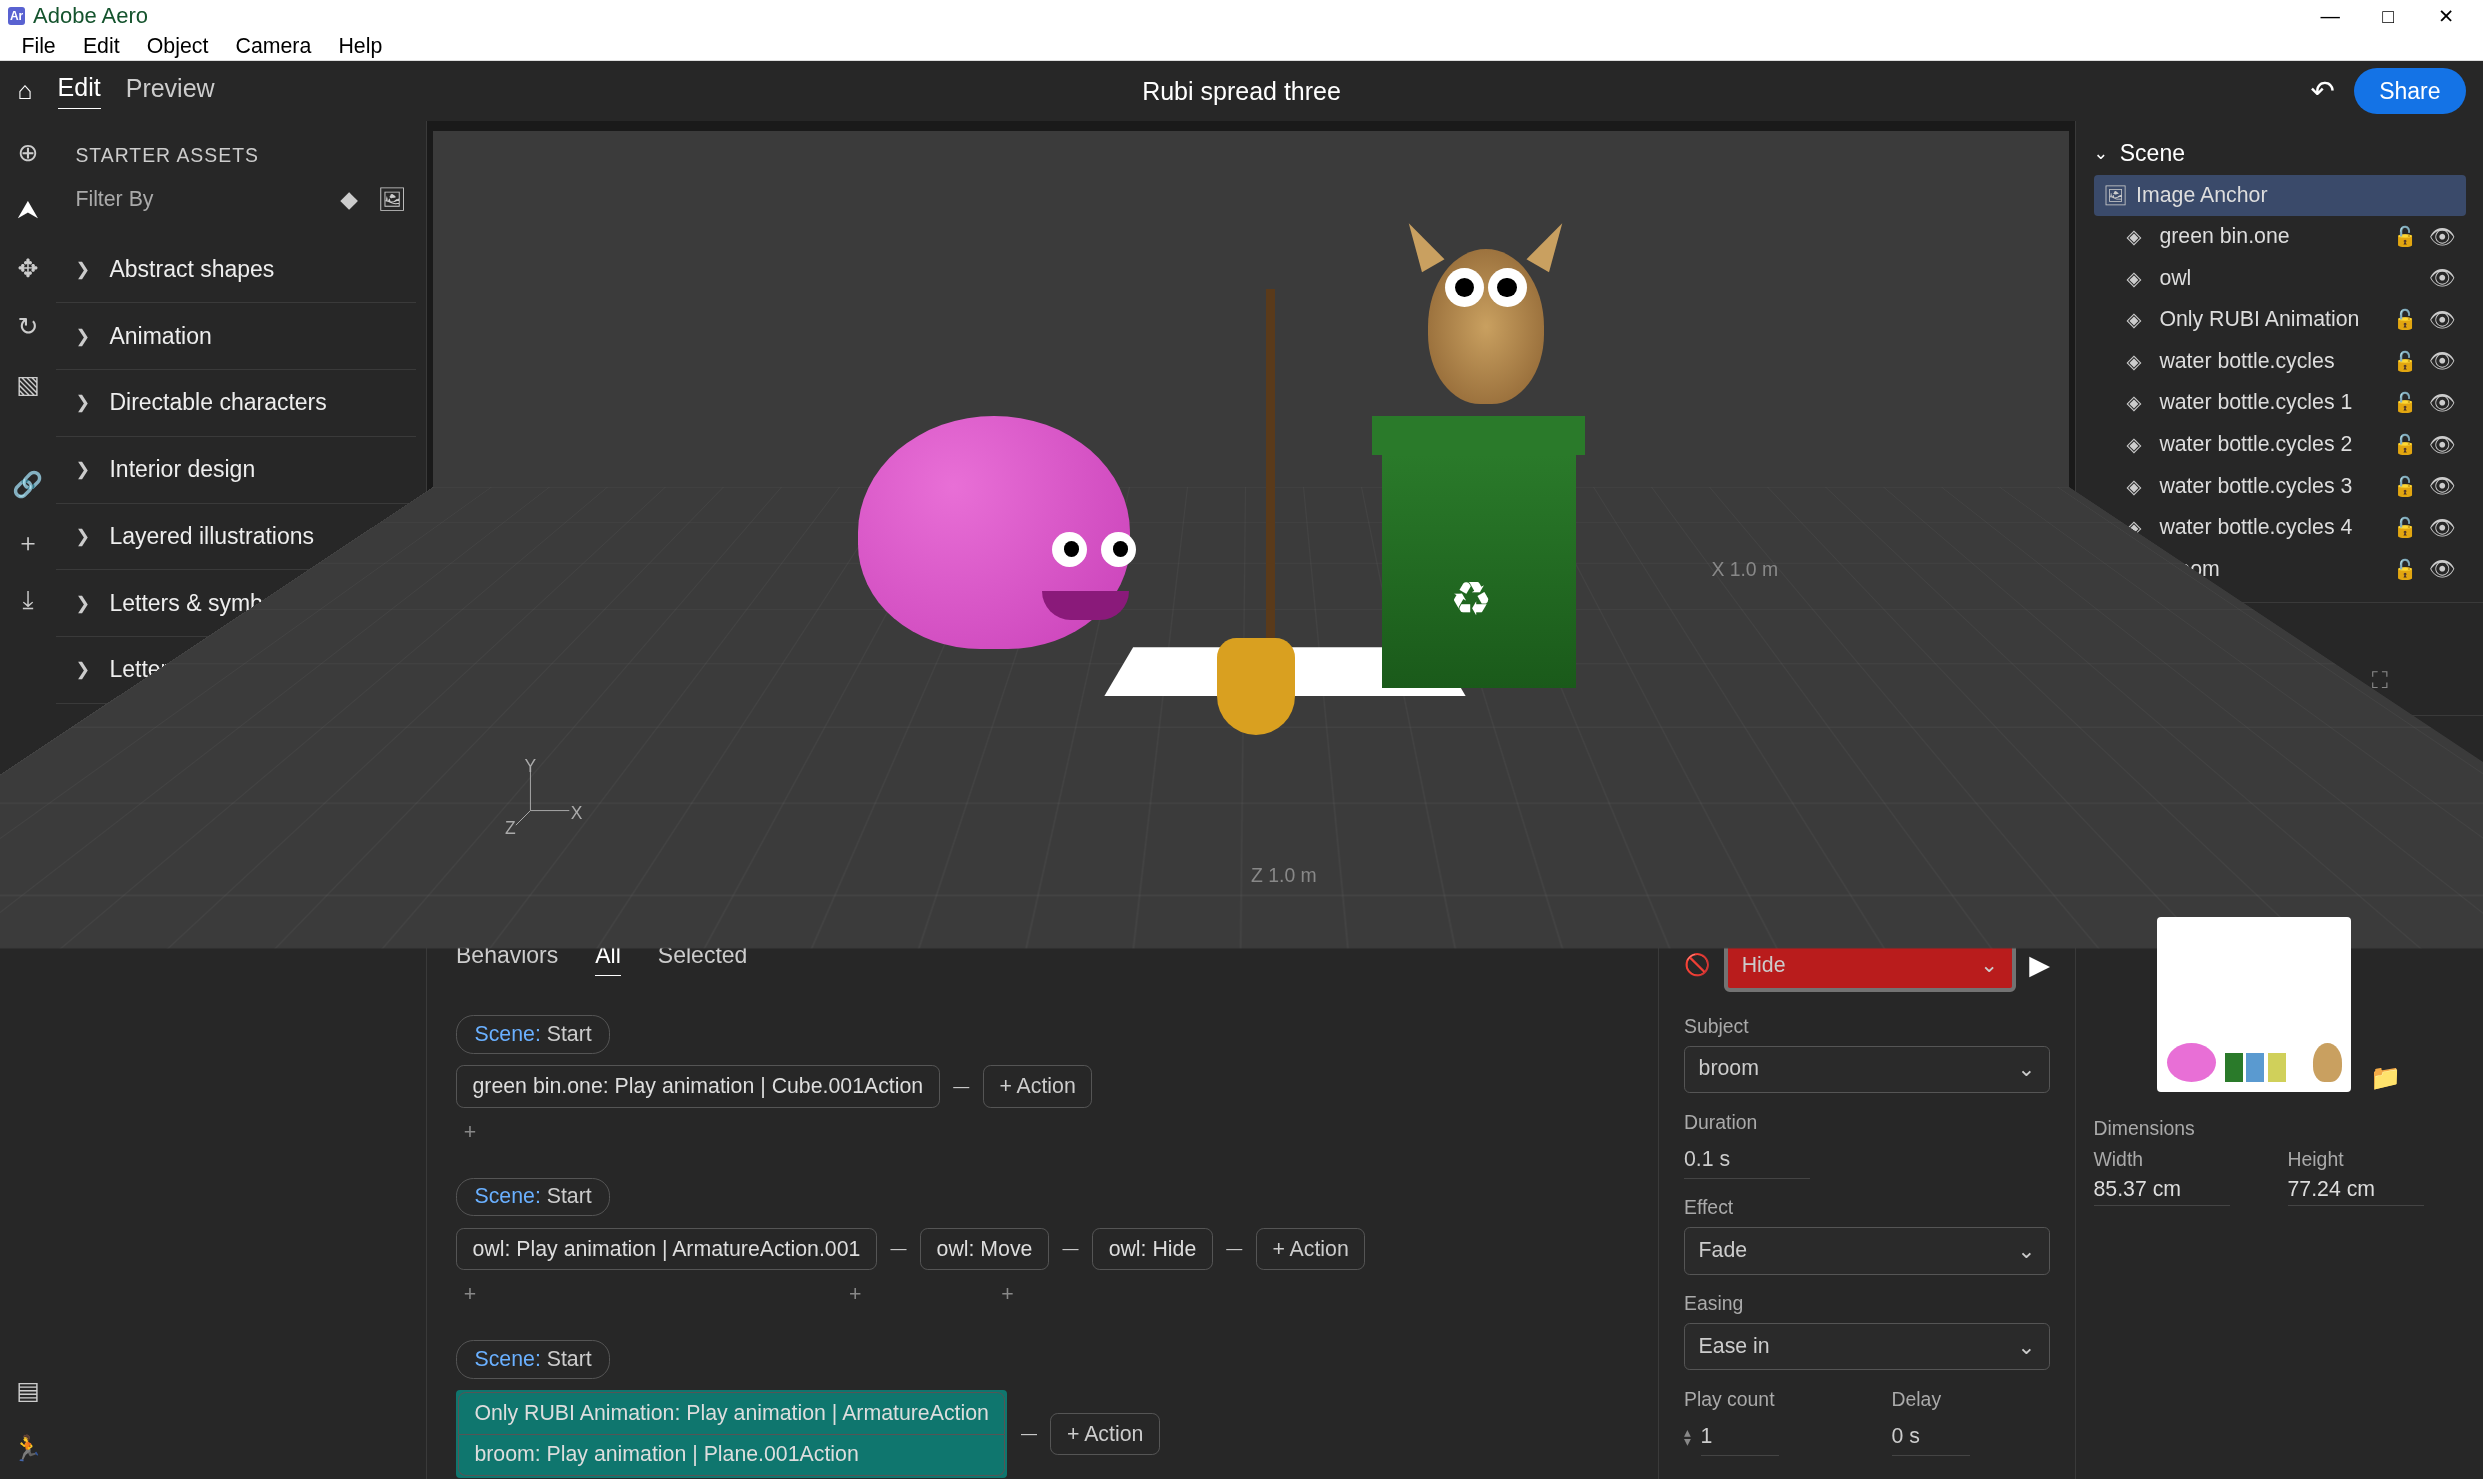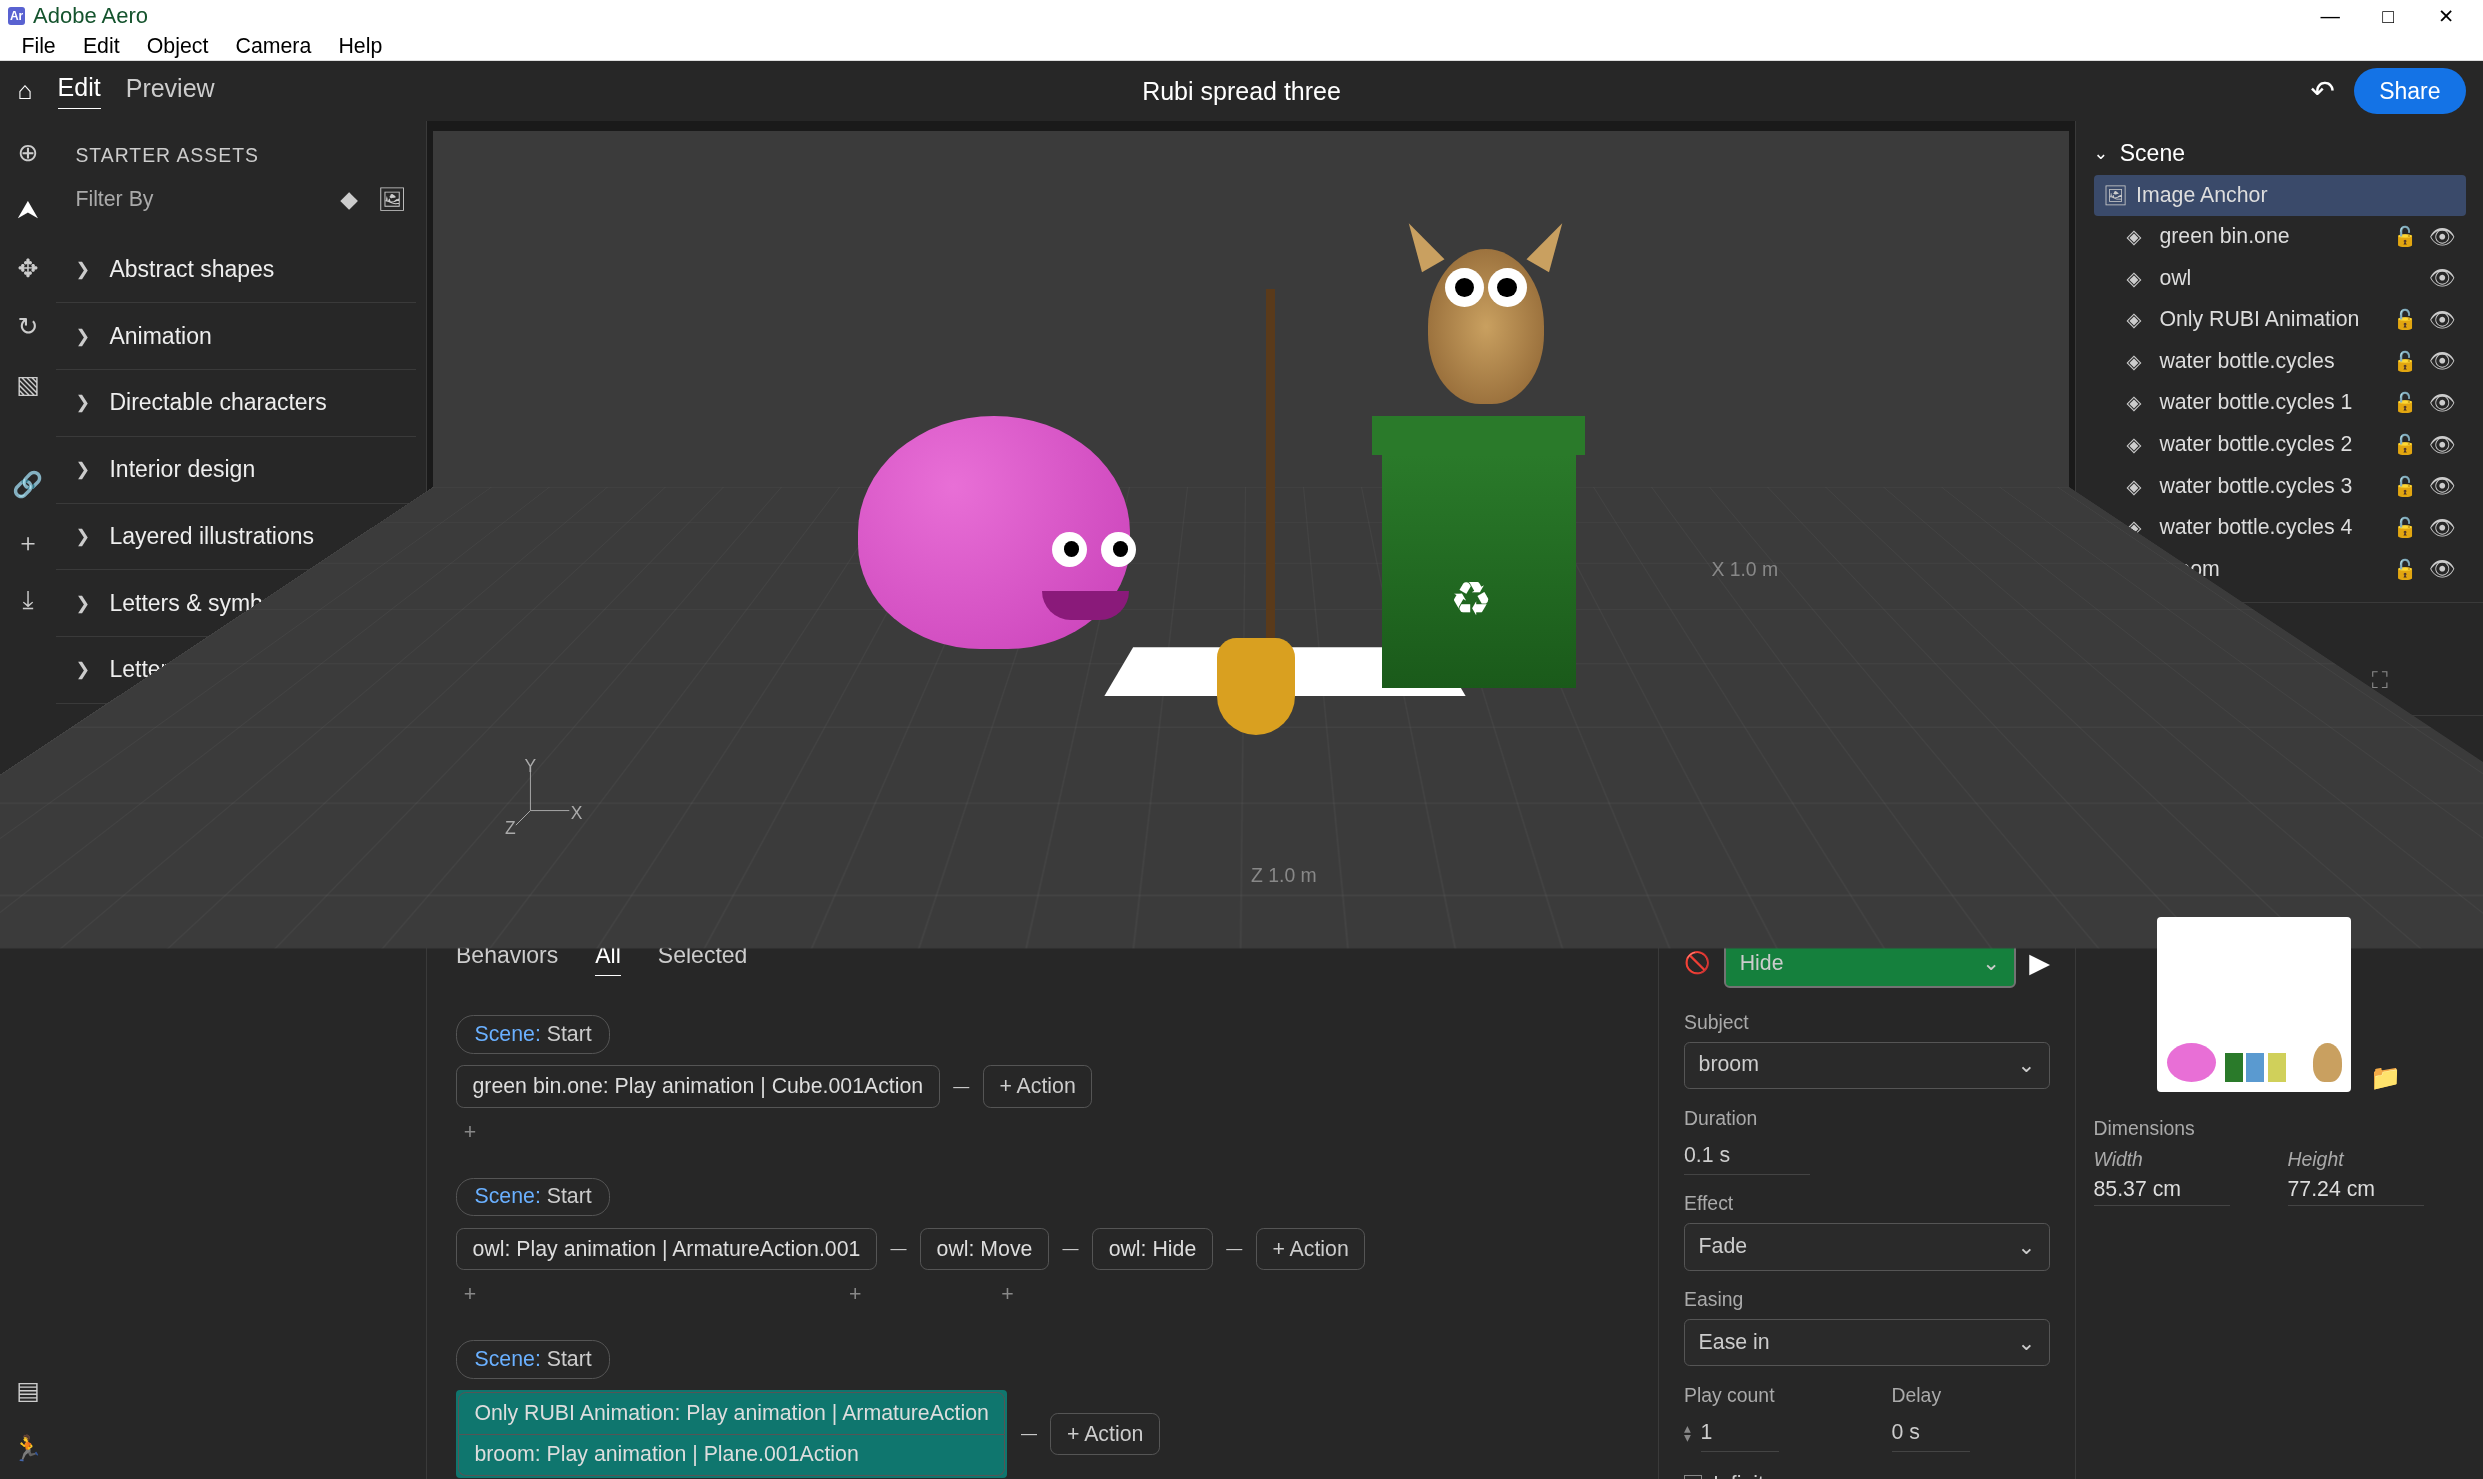--- a/index.html
+++ b/index.html
@@ -101,21 +101,21 @@
 .trigger-chip .start-lbl { color: #ccc; }
 .action-row { display: flex; gap: 13.6px; align-items: center; flex-wrap: wrap; margin-bottom: 7.8px; }
 .action-chip { border: 1px solid #555; border-radius: 7.8px; padding: 7.8px 15.5px; font-size: 21.3px; color: #ddd; }
 .add-action { border: 1px solid #555; border-radius: 7.8px; padding: 7.8px 15.5px; font-size: 21.3px; color: #ccc; }
 .plus-row { color: #888; font-size: 21.3px; padding: 3.9px 7.8px; }
 .highlighted-group { background: #0f766e; border-radius: 3.9px; padding: 1.9px; }
 
 
 .action-props { width: 417px; border-left: 1px solid #3a3a3a; padding: 15.5px 25px; }
 .prop-dropdown-row { display: flex; align-items: center; gap: 13.6px; margin-bottom: 23px; }
-.prop-dropdown { flex: 1; background: #15803d; border: 2px solid #737373; border-radius: 5.8px; padding: 9.7px 13.6px; display: flex; align-items: center; justify-content: space-between; font-size: 21.3px; }
+.prop-dropdown { flex: 1; background: #b91c1c; border: 4px solid #737373; border-radius: 5.8px; padding: 9.7px 13.6px; display: flex; align-items: center; justify-content: space-between; font-size: 21.3px; }
 .eye-off { color: #888; font-size: 21.3px; }
 .play-icon { color: #fff; font-size: 27px; }
 .prop-label { font-size: 19.4px; color: #aaa; margin-bottom: 7.8px; margin-top: 17.5px; }
 .prop-select { background: #2a2a2a; border: 1px solid #555; border-radius: 5.8px; padding: 9.7px 13.6px; display: flex; justify-content: space-between; font-size: 21.3px; }
 .prop-input { background: transparent; border: none; border-bottom: 1px solid #444; padding: 5.8px 0; font-size: 21.3px; color: #ccc; width: 126px; }
 .prop-row-2 { display: flex; gap: 49px; }
 .prop-col { flex: 1; }
 .stepper { display: flex; align-items: center; gap: 9.7px; }
 .stepper-arrows { display: flex; flex-direction: column; font-size: 13.6px; color: #888; line-height: 9.7px; }
 .checkbox-row { display: flex; align-items: center; gap: 11.6px; margin-top: 19.4px; font-size: 21.3px; }
@@ -140,21 +140,21 @@
 .props-section { flex: 1; padding: 11.6px 17.5px; overflow-y: auto; }
 .anchor-tab { display: inline-block; border-bottom: 1.9px solid #fff; padding-bottom: 3.9px; font-size: 21.3px; margin-bottom: 19.4px; }
 .anchor-type-label { font-size: 19.4px; color: #aaa; margin-bottom: 7.8px; }
 .anchor-dropdown { background: #2a2a2a; border: 1px solid #555; border-radius: 5.8px; padding: 9.7px 13.6px; display: flex; justify-content: space-between; font-size: 21.3px; margin-bottom: 19.4px; }
 .anchor-preview-row { display: flex; align-items: flex-end; gap: 19.4px; justify-content: center; }
 .anchor-preview { width: 194px; height: 175px; background: #fff; border-radius: 3.9px; position: relative; }
 .folder-icon { color: #ccc; font-size: 25px; }
 .dims-label { font-size: 19.4px; color: #aaa; margin-top: 25px; margin-bottom: 7.8px; }
 .dims-row { display: flex; gap: 58px; }
 .dim-col { }
-.dim-name { font-size: 19.4px; color: #aaa; margin-bottom: 5.8px; font-style: italic; }
+.dim-name { font-size: 19.4px; color: #aaa; margin-bottom: 5.8px; }
 .dim-val { font-size: 21.3px; color: #ddd; border-bottom: 1px solid #444; padding-bottom: 3.9px; width: 136px; }
 
 
 ::-webkit-scrollbar { width: 9.7px; }
 ::-webkit-scrollbar-thumb { background: #555; border-radius: 4.9px; }
 ::-webkit-scrollbar-track { background: #2a2a2a; }
 </style>
 </head>
 <body>
 

